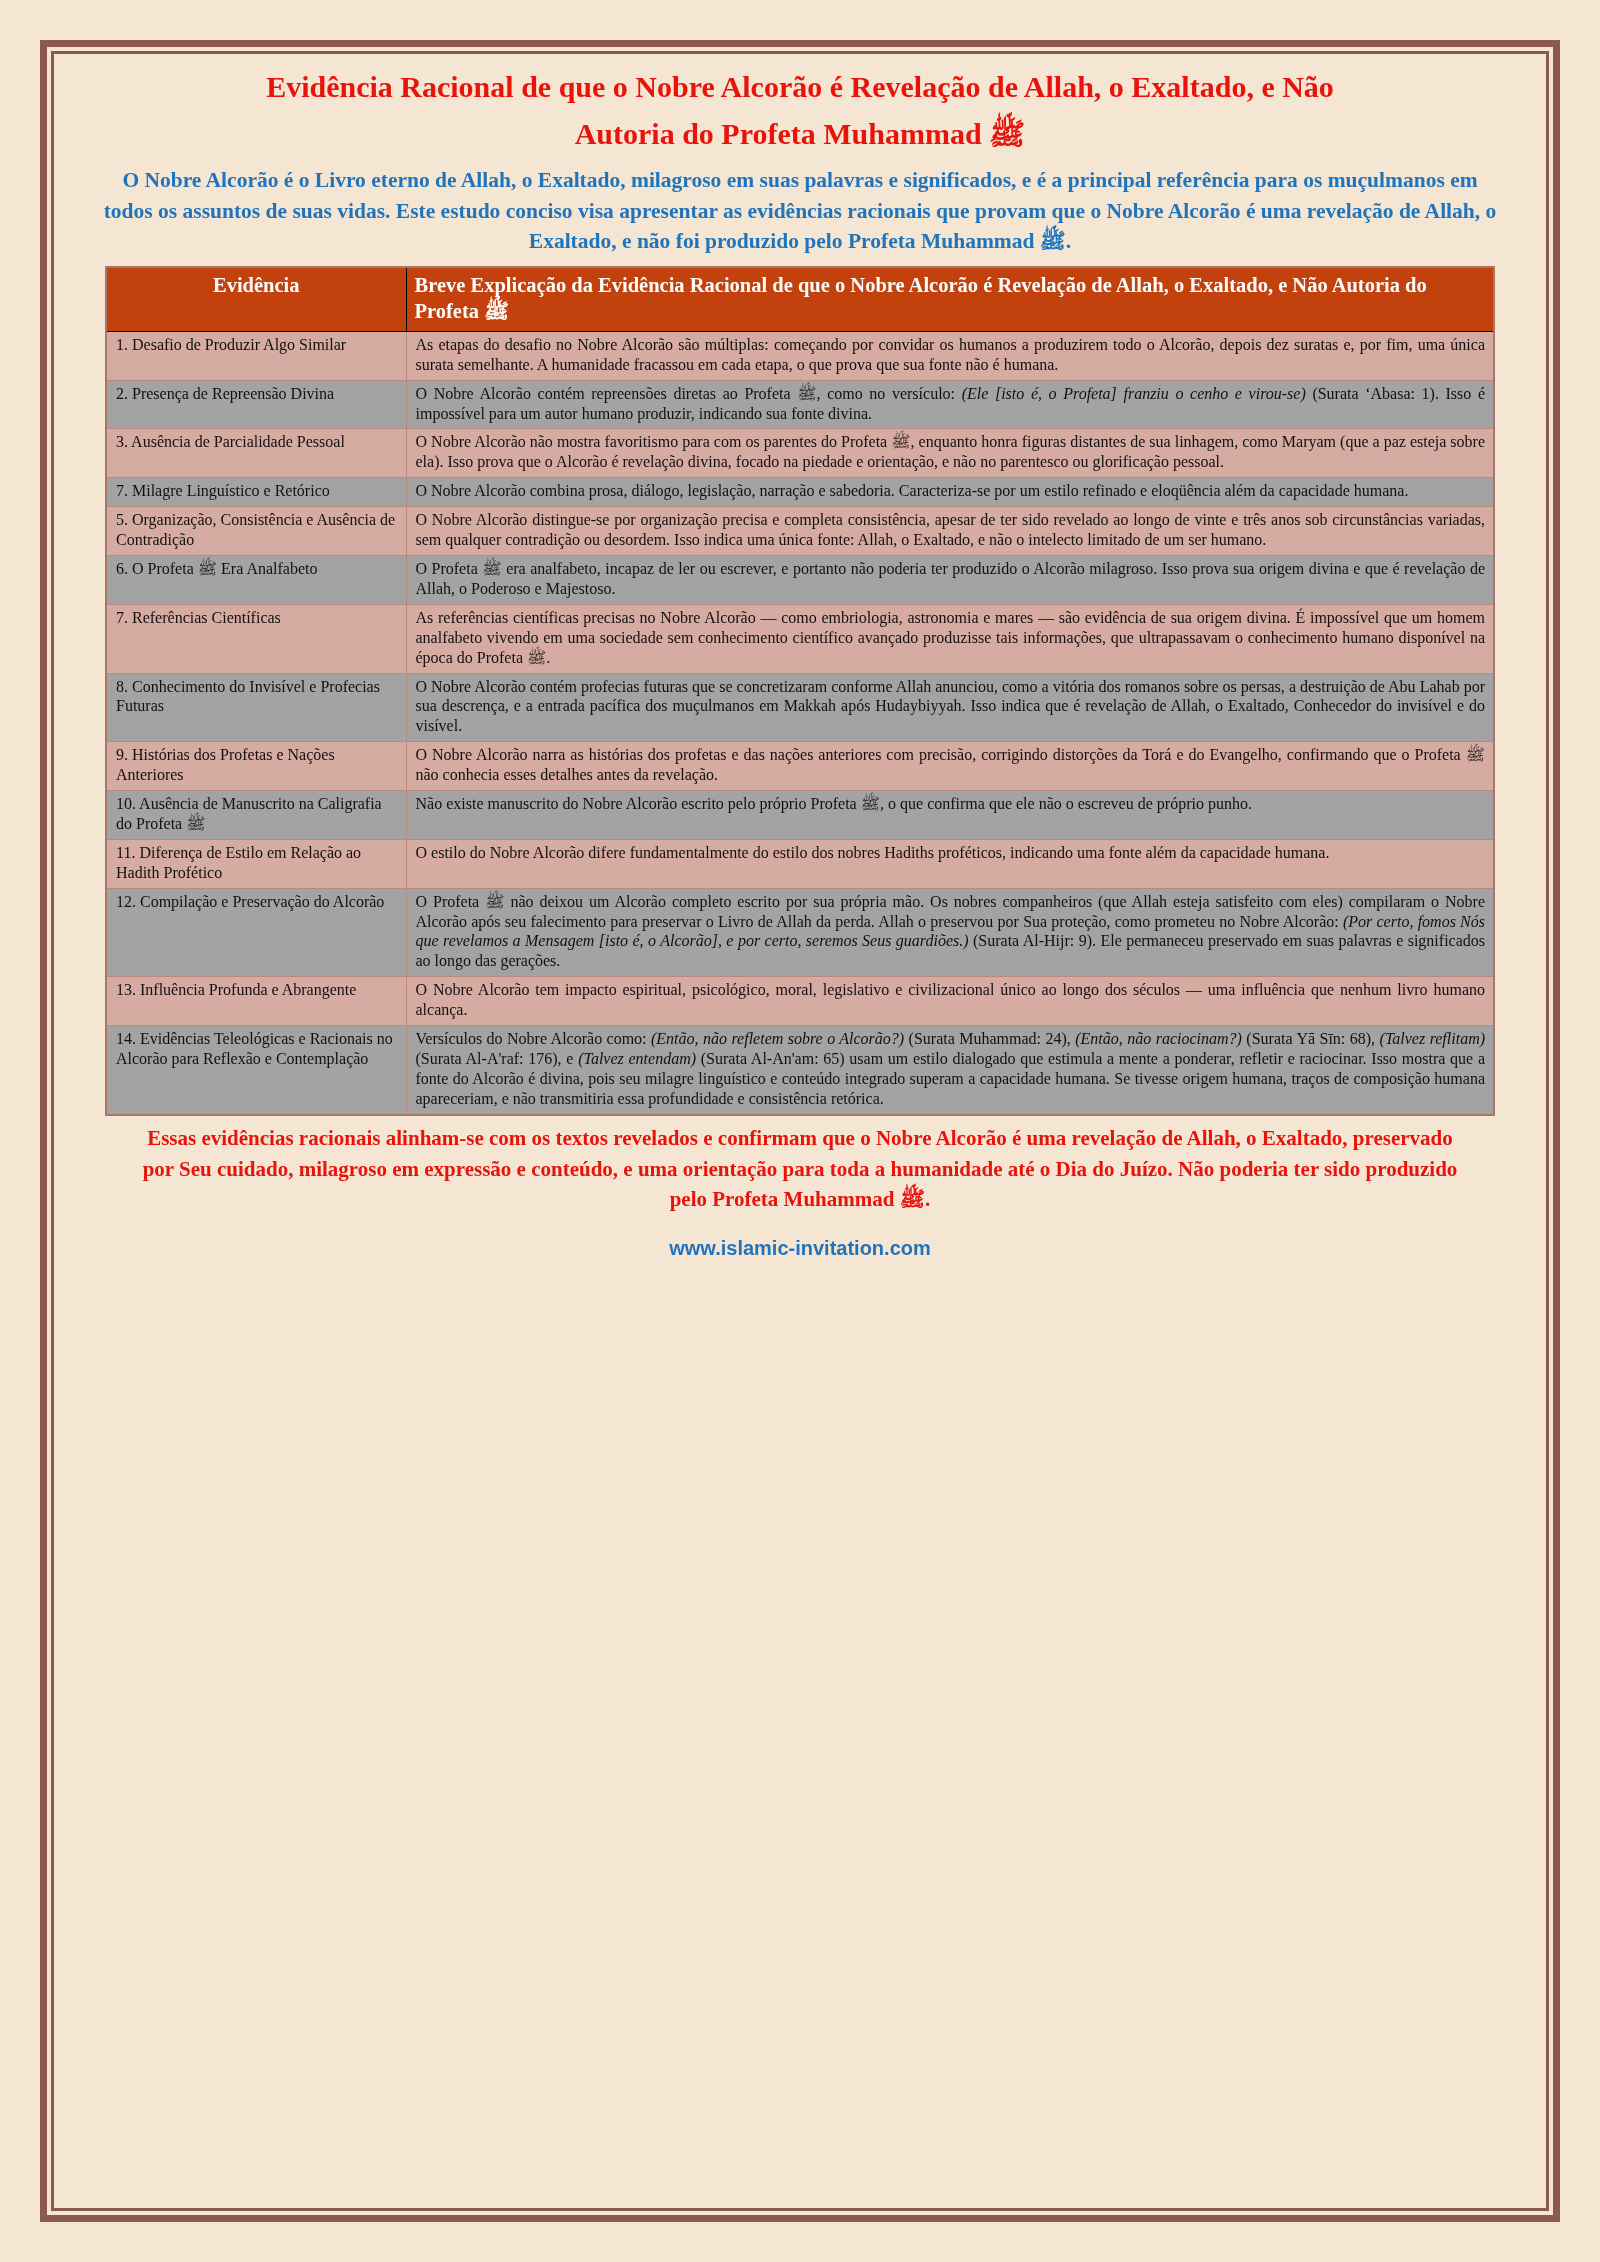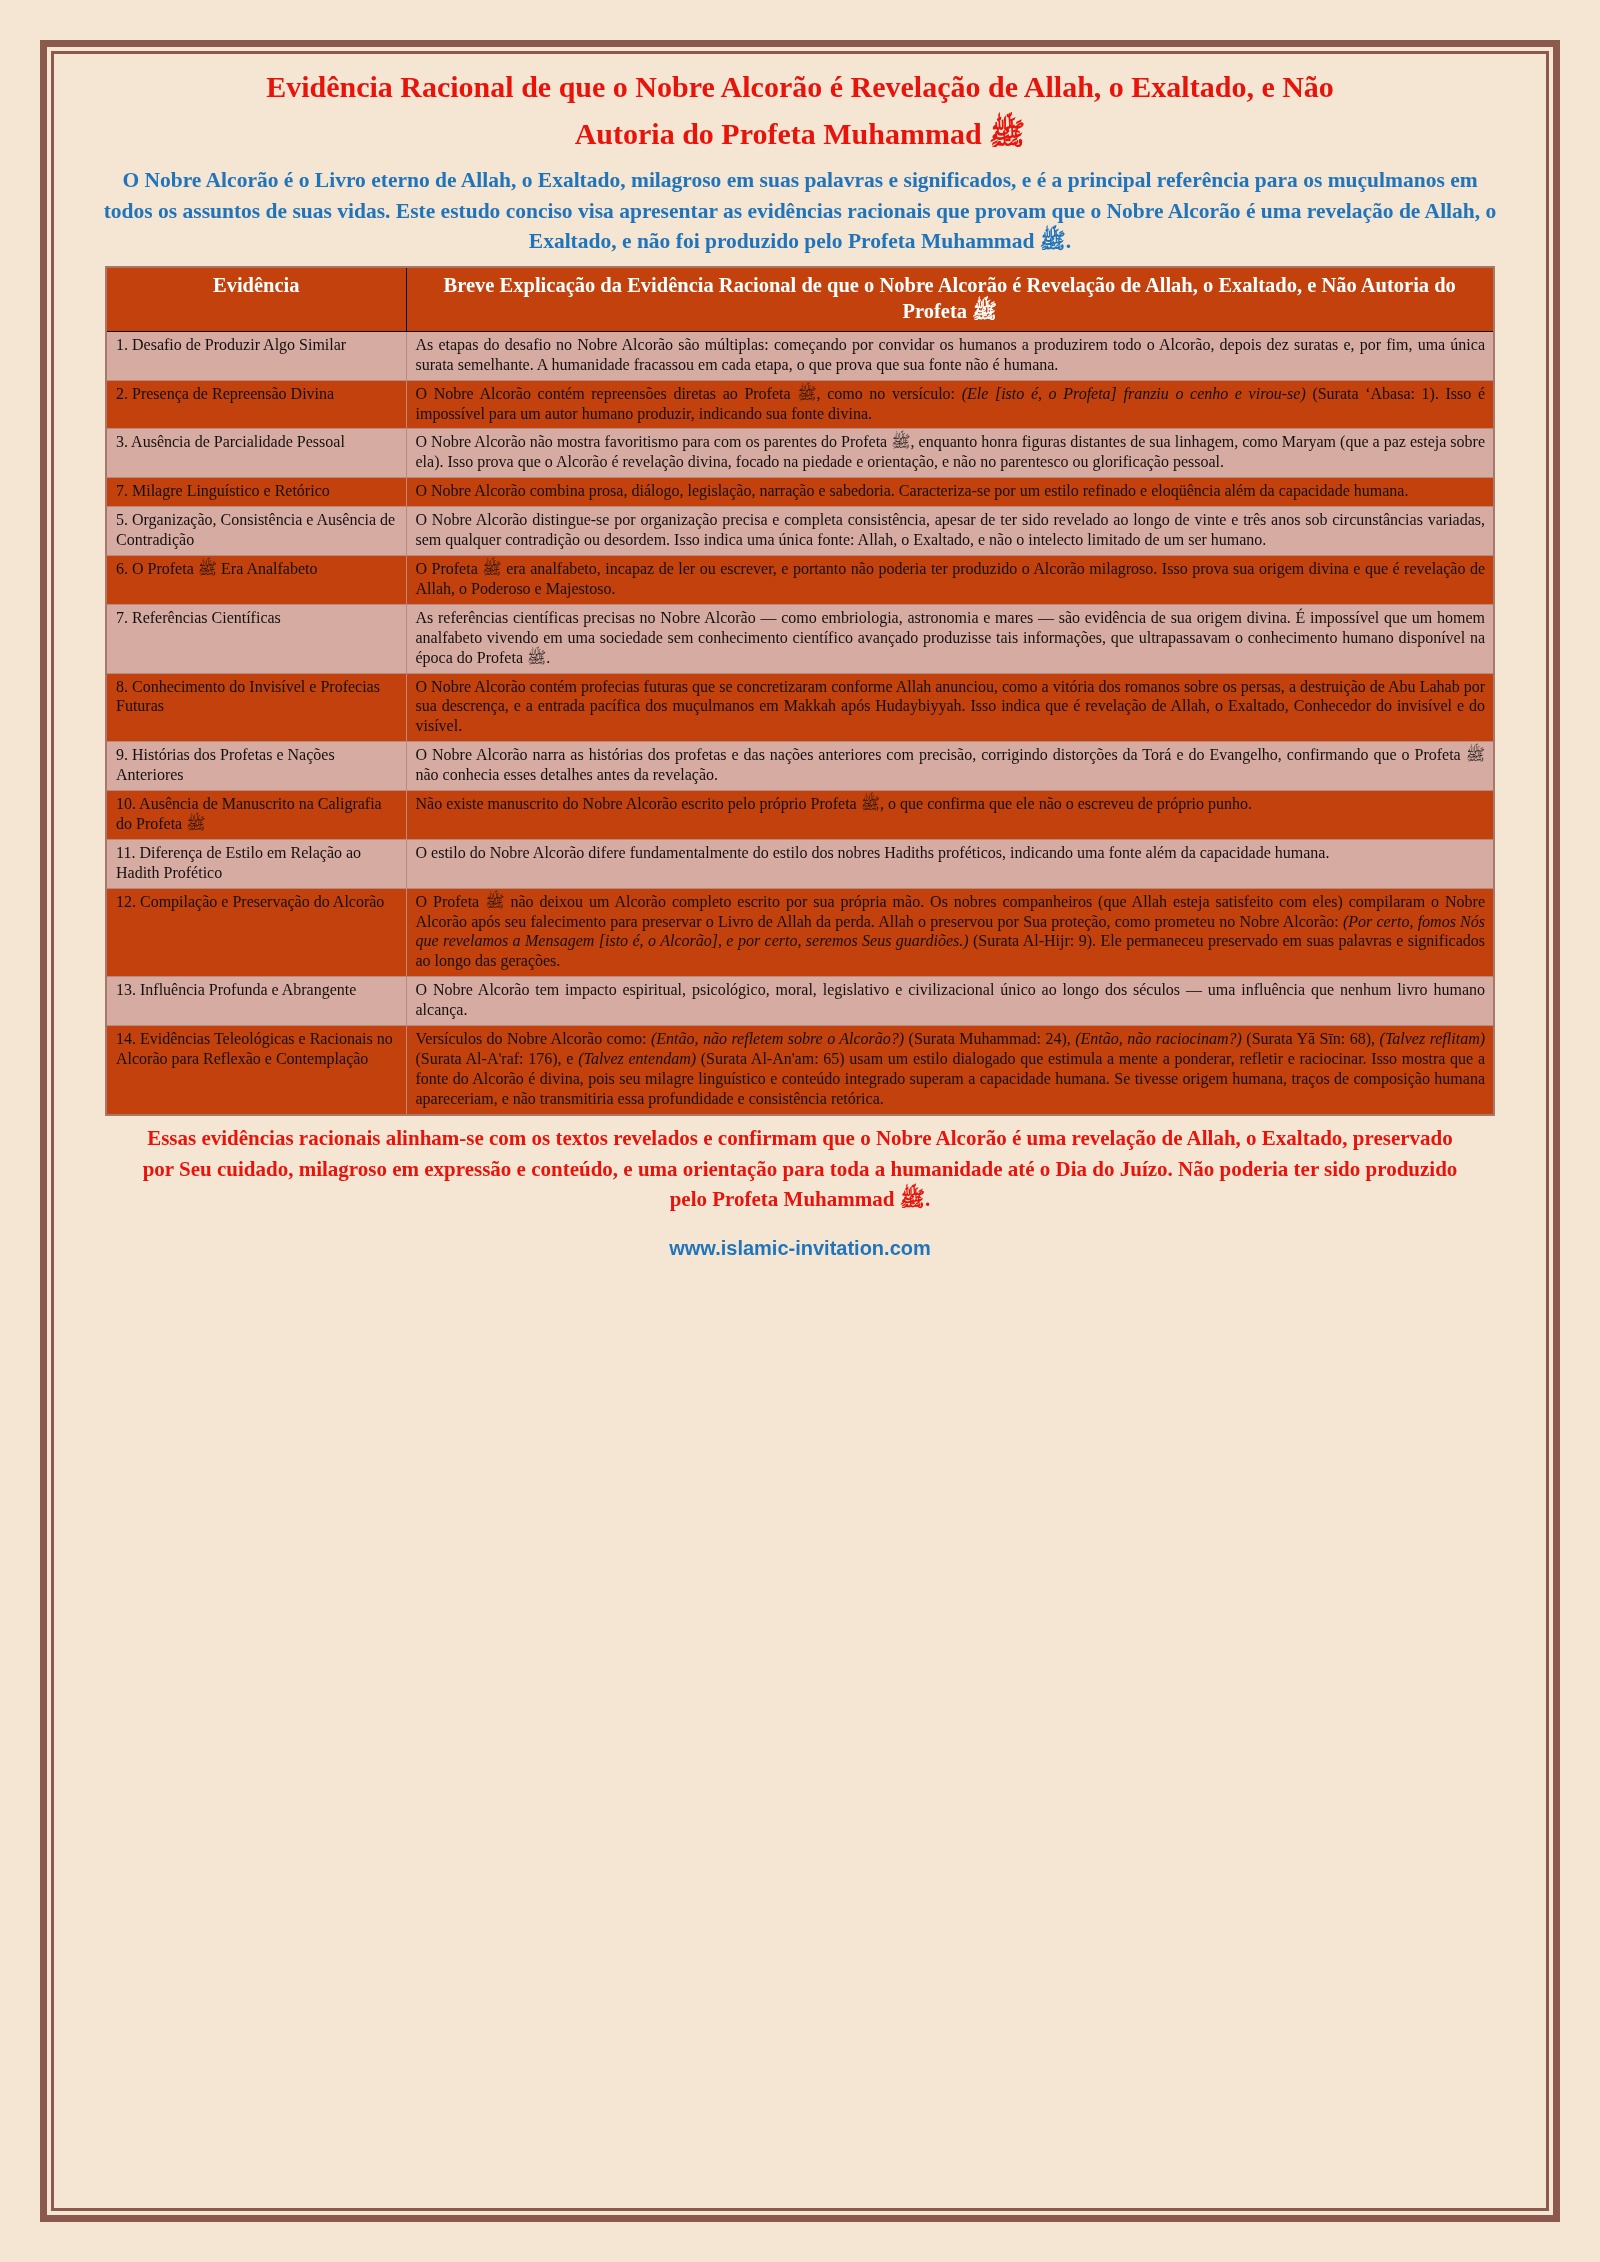--- a/index.html
+++ b/index.html
@@ -82,40 +82,40 @@
     padding: 4px 8px 6px 8px;
     border: 1px solid #0a0505;
     vertical-align: top;
   }
   th.th-ev {
     width: 300px;
     text-align: center;
     vertical-align: top;
   }
   th.th-exp {
-    text-align: center;
+    text-align: left;
   }
   table.ev-table td {
     border: 1px solid #b8897d;
     padding: 3px 8px 5px 9px;
     vertical-align: top;
     font-size: 16px;
     line-height: 1.245;
     color: #141010;
   }
   td.c-title {
     width: 300px;
     text-align: left;
   }
   td.c-body {
     text-align: justify;
     text-justify: inter-word;
   }
   tr.odd td { background: #d6aca2; }
-  tr.even td { background: #c2410c; }
+  tr.even td { background: #a3a3a3; }
   .it { font-style: italic; }
   .concl {
     margin: 7px 56px 0 56px;
     font-size: 21px;
     line-height: 1.47;
     font-weight: bold;
     color: #e8140c;
     text-align: center;
   }
   .url {

